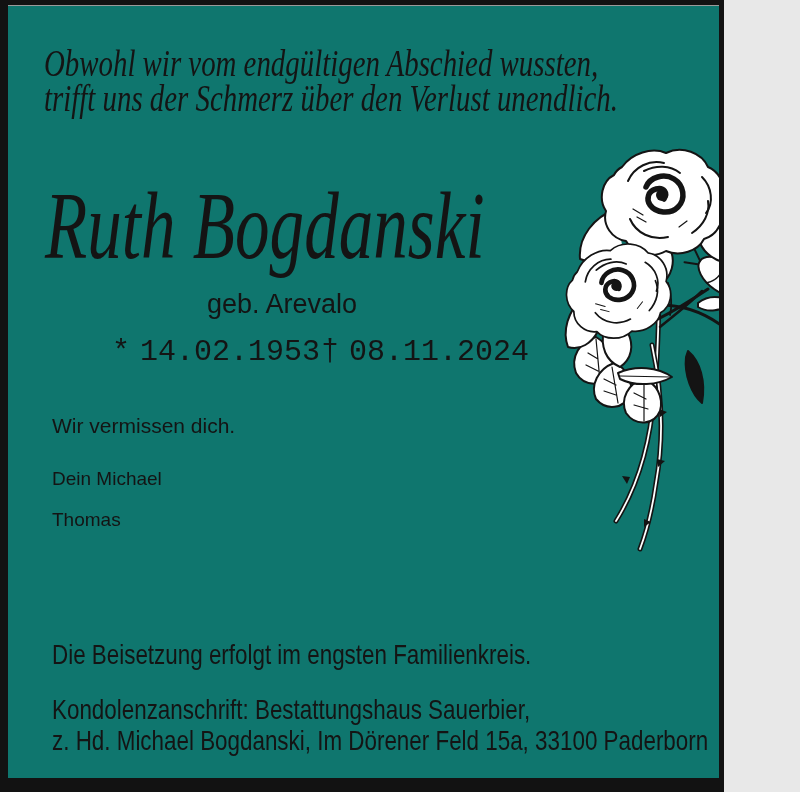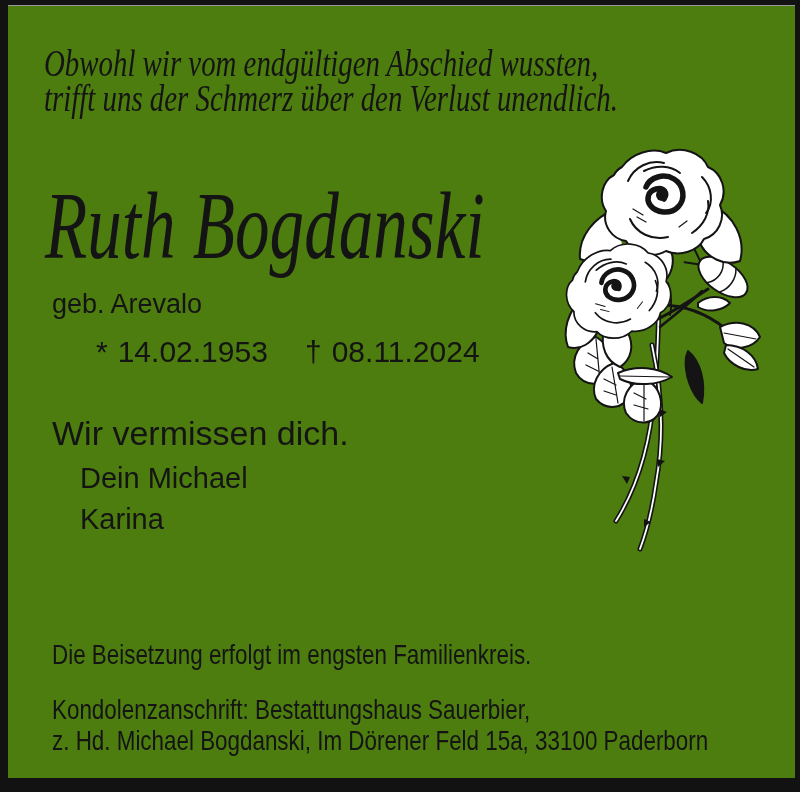--- a/index.html
+++ b/index.html
@@ -1,19 +1,19 @@
 <!DOCTYPE html>
 <html><head>
 <meta charset="utf-8">
 <style>
   html,body{margin:0;padding:0;background:#e8e8e8;}
   .page{
     position:relative;
-    width:800px;height:792px;
-    background:#4d7c0f;
+    width:724px;height:792px;
+    background:#0f766e;
     box-sizing:border-box;
     border-style:solid;
     border-color:#121212;
     border-width:5px 5px 14px 8px;
     box-shadow:inset 0 1px 0 0 #9a9a9a;
     overflow:hidden;
     font-family:"Liberation Sans", sans-serif;
     color:#141414;
   }
   .abs{position:absolute;}
@@ -32,29 +32,29 @@
     font-style:italic;
     font-weight:normal;
     font-size:96px;line-height:96px;
     margin:0;
     transform:scaleX(0.72);
     transform-origin:left top;
     white-space:nowrap;
   }
   .maiden{
     left:44px;top:284px;width:460px;
-    text-align:left;
+    text-align:center;
     font-size:27px;
   }
-  .dates{left:0;top:330px;width:560px;height:40px;font-size:30px;}
+  .dates{left:16px;top:330px;width:560px;height:40px;font-size:30px;font-family:Liberation Mono, monospace;}
   .dates .birth{position:absolute;left:88px;}
   .dates .death{position:absolute;left:297px;}
   .sym{display:inline-block;margin-right:10px;}
-  .farewell{left:44px;top:409px;font-size:34px;}
-  .mourners{left:44px;top:453px;font-size:29px;line-height:41px;margin-left:28px;}
+  .farewell{left:44px;top:409px;font-size:21px;}
+  .mourners{left:44px;top:453px;font-size:19px;line-height:41px;}
   .burial{
     left:44px;top:634px;
     font-size:28px;
     transform:scaleX(0.80);
     transform-origin:left top;
     white-space:nowrap;
   }
   .condolence{
     left:44px;top:689px;
     font-size:28px;line-height:31px;
@@ -85,21 +85,21 @@
     </span>
     <span class="death">
       <span class="sym">†</span><span>08.11.2024</span>
     </span>
   </div>
 
   <div class="abs farewell">Wir vermissen dich.</div>
 
   <div class="abs mourners">
     <div>Dein Michael</div>
-    <div>Karina</div>
+    <div>Thomas</div>
   </div>
 
   <div class="abs burial">Die Beisetzung erfolgt im engsten Familienkreis.</div>
 
   <div class="abs condolence">
     <div>Kondolenzanschrift: Bestattungshaus Sauerbier,</div>
     <div>z. Hd. Michael Bogdanski, Im Dörener Feld 15a, 33100 Paderborn</div>
   </div>
 
   <svg class="abs roses" viewBox="0 0 212 412" fill="none" stroke="#141414" stroke-width="2" stroke-linecap="round" stroke-linejoin="round" aria-label="roses-line-art">

